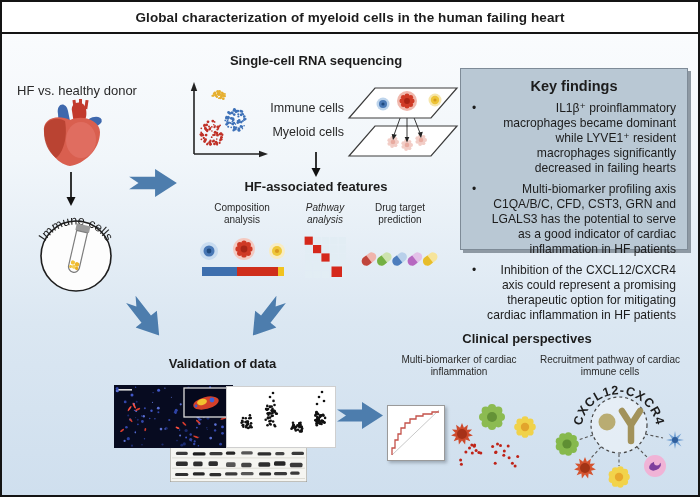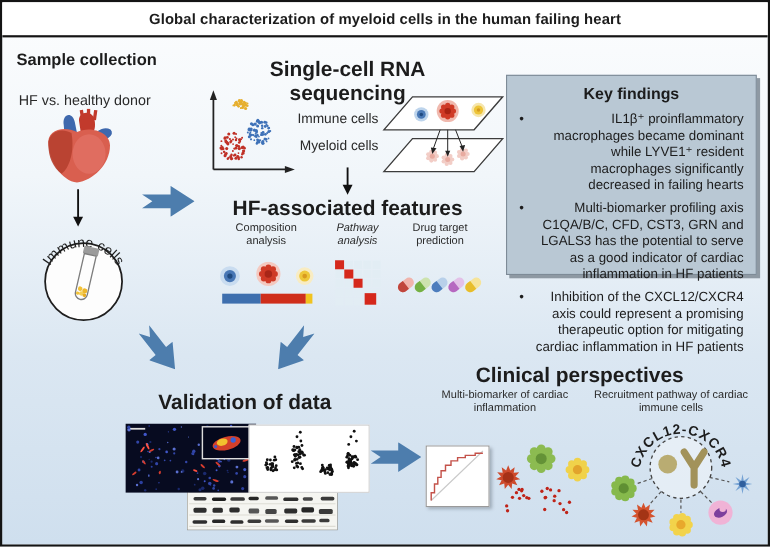--- a/index.html
+++ b/index.html
@@ -2,21 +2,21 @@
 <html><head>
 <meta charset="utf-8">
 <style>
   html,body{margin:0;padding:0;background:#e8e8e8;}
   .canvas{position:relative;width:700px;height:497px;box-sizing:border-box;border:2px solid #141414;
     background:linear-gradient(180deg,#fcfdfe 0%,#f1f6fa 32%,#dbe7f2 65%,#cfdfee 100%);
     font-family:"Liberation Sans","DejaVu Sans",sans-serif;color:#1c1c1c;overflow:hidden;}
   .titlebar{position:absolute;left:0;right:0;top:0;height:30px;background:#ffffff;border-bottom:2px solid #141414;
     display:flex;align-items:center;justify-content:center;font-weight:700;font-size:13.5px;letter-spacing:.1px;}
   .abs{position:absolute;}
-  .hdr{font-weight:700;font-size:19px;text-align:center;}
+  .hdr{font-weight:700;font-size:13px;text-align:center;}
   .lbl{font-size:10px;line-height:1.15;text-align:center;color:#2a2a2a;}
   .left-lbl{font-size:12.5px;color:#2a2a2a;}
   svg text{font-family:"Liberation Sans","DejaVu Sans",sans-serif;}
   .keybox{position:absolute;left:458px;top:66px;width:228px;height:182px;box-sizing:border-box;
     background:#b9c8d4;border:1px solid #7e8b97;box-shadow:3px 3px 0 #8e99a3;padding:7px 11px 6px 11px;}
   .keybox h3{margin:2px 0 7px 0;font-size:14.5px;text-align:center;}
   .kf{font-size:12.1px;line-height:1.24;margin:0 0 6px 0;padding-left:9px;position:relative;text-align:right;}
   .kf::before{content:"\2022";position:absolute;left:0;top:0;}
   .arrow-blue{color:#4d7dad;}
   .rot-dr{transform:rotate(52deg);}
@@ -26,21 +26,20 @@
 </style>
 </head>
 <body>
 
 <div class="canvas">
 
   <div class="titlebar">
     <span>Global characterization of myeloid cells in the human failing heart</span>
   </div>
 
-  <div class="abs hdr" style="left:13px;top:44px;font-size:15px;">Sample collection</div>
   <div class="abs left-lbl" style="left:15px;top:81px;font-size:13px;">HF vs. healthy donor</div>
 
   <svg class="abs" id="heart" style="left:26px;top:96px;" width="88" height="72" viewBox="0 0 88 72">
       <path d="M30,16 C28,5 38,3 40,13 L43,28 L31,30 Z" fill="#3e68ad"></path>
   <path d="M44,13 C42,3 56,1 58,11 C59,17 58,21 56,23 L46,26 Z" fill="#c23a2c"></path>
   <rect x="45" y="2" width="3" height="9" fill="#c23a2c" transform="rotate(-8 46 6)"></rect>
   <rect x="51" y="1" width="3" height="9" fill="#c23a2c"></rect>
   <rect x="57" y="2" width="3" height="9" fill="#c23a2c" transform="rotate(8 58 6)"></rect>
   <ellipse cx="66" cy="24" rx="8" ry="5" fill="#3e68ad" transform="rotate(-18 66 24)"></ellipse>
   <path d="M16,34 C14,20 30,16 42,22 C54,16 72,22 72,34 C72,52 56,66 42,68 C28,66 18,50 16,34 Z" fill="#d95f4f"></path>

